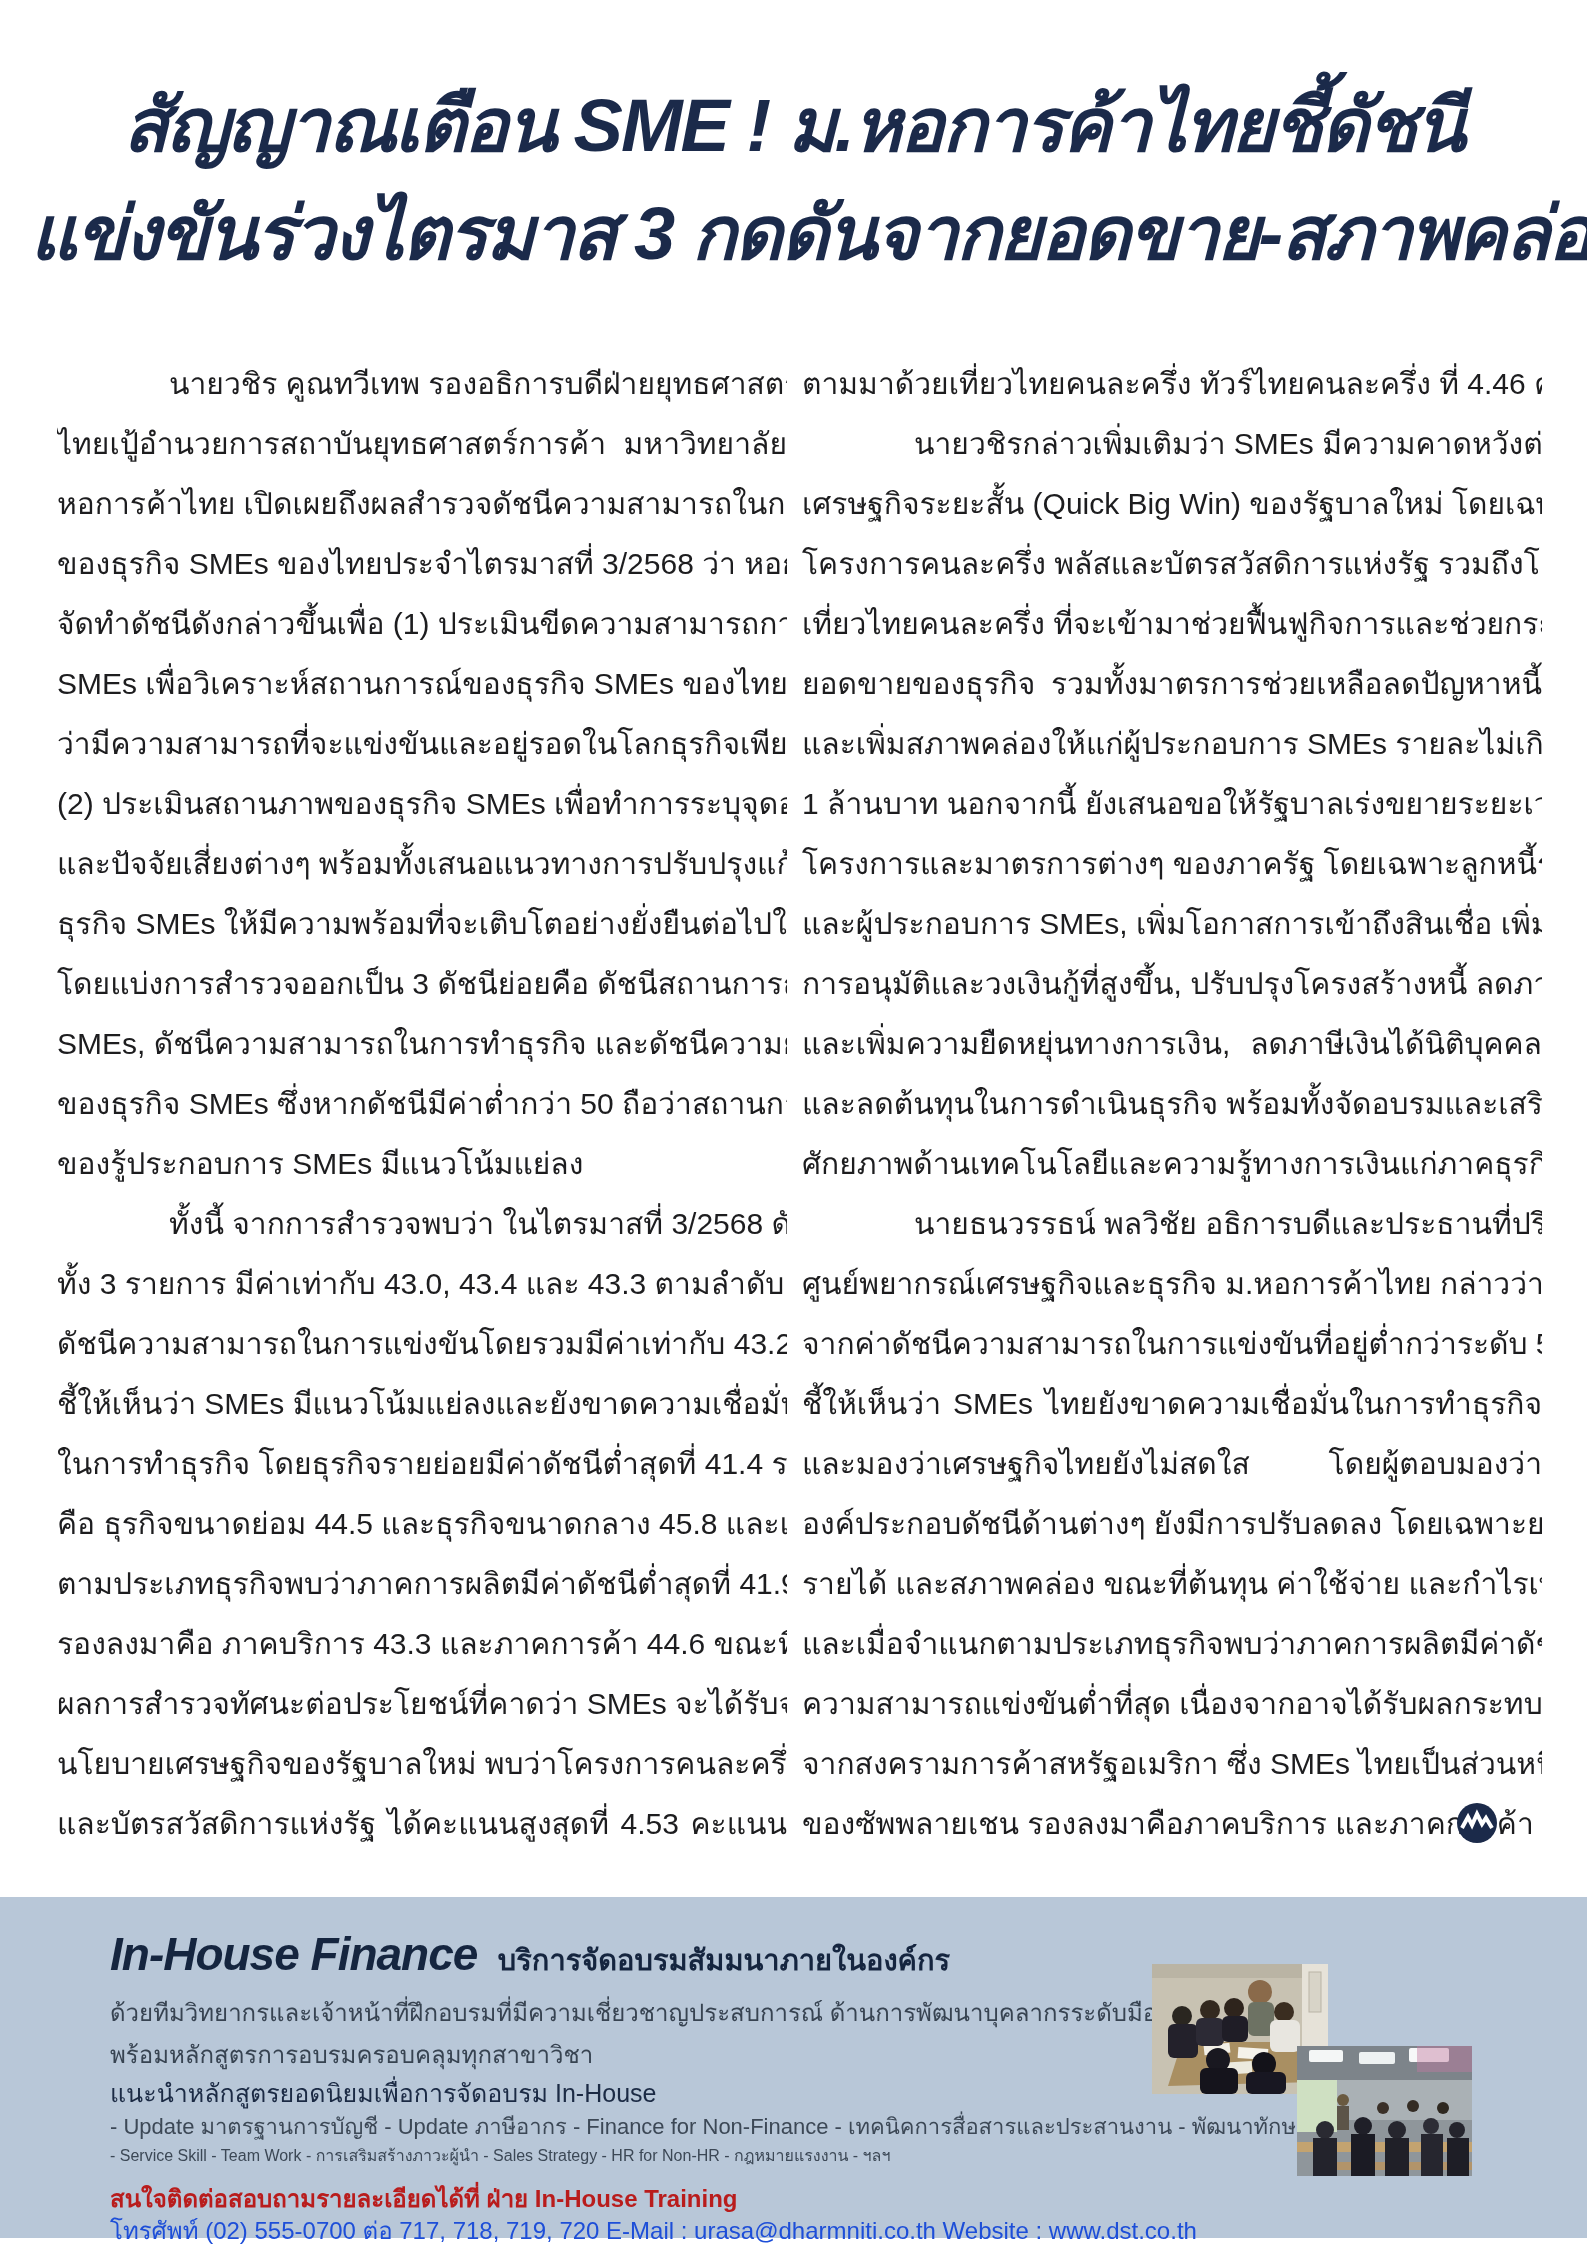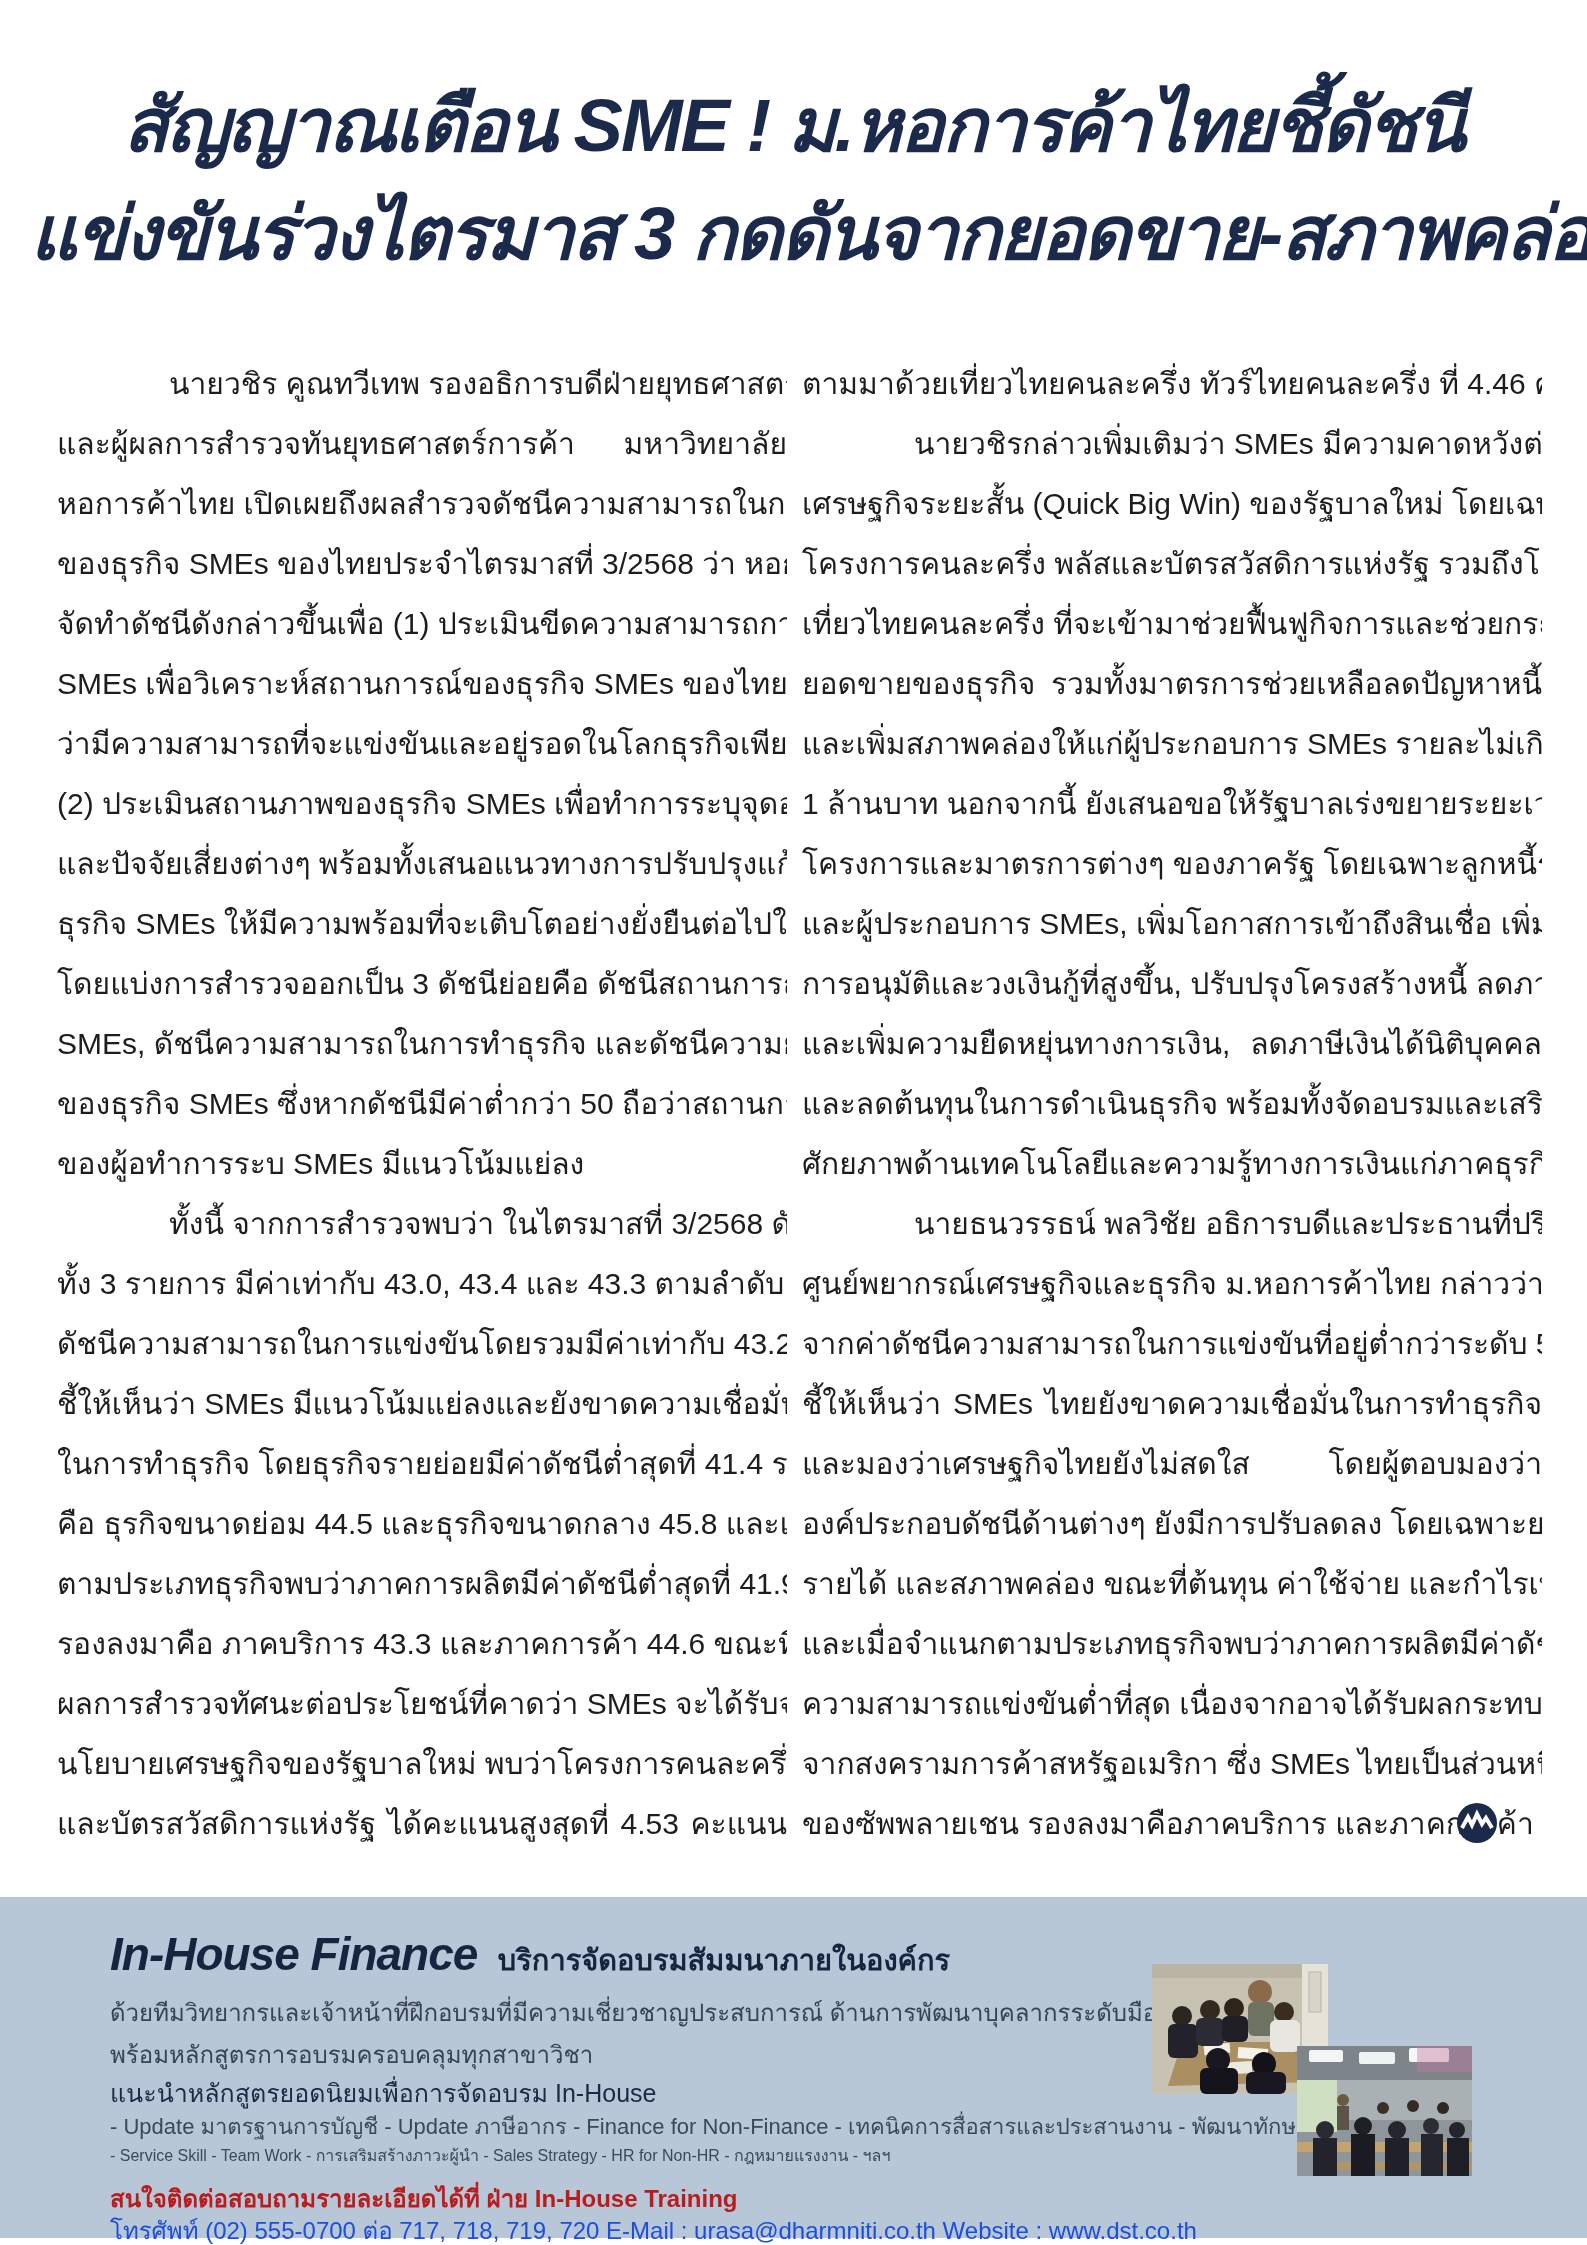--- a/index.html
+++ b/index.html
@@ -56,33 +56,33 @@
 
   <h1 class="headline">
     <span>สัญญาณเตือน SME ! ม.หอการค้าไทยชี้ดัชนี</span>
     <span>แข่งขันร่วงไตรมาส 3 กดดันจากยอดขาย-สภาพคล่อง</span>
   </h1>
 
   <div class="columns">
 
     <div class="col col-left">
       <div class="ln indent">นายวชิร คูณทวีเทพ รองอธิการบดีฝ่ายยุทธศาสตร์</div>
-      <div class="ln">และผู้ผลการสำรวจทันยุทธศาสตร์การค้า มหาวิทยาลัย</div>
+      <div class="ln">ไทยเปู้อำนวยการสถาบันยุทธศาสตร์การค้า มหาวิทยาลัย</div>
       <div class="ln">หอการค้าไทย เปิดเผยถึงผลสำรวจดัชนีความสามารถในการแข่งขัน</div>
       <div class="ln">ของธุรกิจ SMEs ของไทยประจำไตรมาสที่ 3/2568 ว่า หอการค้าไทย</div>
       <div class="ln">จัดทำดัชนีดังกล่าวขึ้นเพื่อ (1) ประเมินขีดความสามารถการแข่งขัน</div>
       <div class="ln">SMEs เพื่อวิเคราะห์สถานการณ์ของธุรกิจ SMEs ของไทย</div>
       <div class="ln">ว่ามีความสามารถที่จะแข่งขันและอยู่รอดในโลกธุรกิจเพียงใด</div>
       <div class="ln">(2) ประเมินสถานภาพของธุรกิจ SMEs เพื่อทำการระบุจุดอ่อน</div>
       <div class="ln">และปัจจัยเสี่ยงต่างๆ พร้อมทั้งเสนอแนวทางการปรับปรุงแก้ไข</div>
       <div class="ln">ธุรกิจ SMEs ให้มีความพร้อมที่จะเติบโตอย่างยั่งยืนต่อไปในอนาคต</div>
       <div class="ln">โดยแบ่งการสำรวจออกเป็น 3 ดัชนีย่อยคือ ดัชนีสถานการณ์ธุรกิจ</div>
       <div class="ln">SMEs, ดัชนีความสามารถในการทำธุรกิจ และดัชนีความยั่งยืน</div>
       <div class="ln">ของธุรกิจ SMEs ซึ่งหากดัชนีมีค่าต่ำกว่า 50 ถือว่าสถานการณ์</div>
-      <div class="ln end">ของผู้อทำการระบ SMEs มีแนวโน้มแย่ลง</div>
+      <div class="ln end">ของรู้ประกอบการ SMEs มีแนวโน้มแย่ลง</div>
       <div class="ln indent">ทั้งนี้ จากการสำรวจพบว่า ในไตรมาสที่ 3/2568 ดัชนี</div>
       <div class="ln">ทั้ง 3 รายการ มีค่าเท่ากับ 43.0, 43.4 และ 43.3 ตามลำดับ ส่งผลให้</div>
       <div class="ln">ดัชนีความสามารถในการแข่งขันโดยรวมมีค่าเท่ากับ 43.2 ซึ่งต่ำกว่า 50</div>
       <div class="ln">ชี้ให้เห็นว่า SMEs มีแนวโน้มแย่ลงและยังขาดความเชื่อมั่น</div>
       <div class="ln">ในการทำธุรกิจ โดยธุรกิจรายย่อยมีค่าดัชนีต่ำสุดที่ 41.4 รองลงมา</div>
       <div class="ln">คือ ธุรกิจขนาดย่อม 44.5 และธุรกิจขนาดกลาง 45.8 และเมื่อแยก</div>
       <div class="ln">ตามประเภทธุรกิจพบว่าภาคการผลิตมีค่าดัชนีต่ำสุดที่ 41.9</div>
       <div class="ln">รองลงมาคือ ภาคบริการ 43.3 และภาคการค้า 44.6 ขณะที่</div>
       <div class="ln">ผลการสำรวจทัศนะต่อประโยชน์ที่คาดว่า SMEs จะได้รับจาก</div>
       <div class="ln">นโยบายเศรษฐกิจของรัฐบาลใหม่ พบว่าโครงการคนละครึ่ง พลัส</div>

